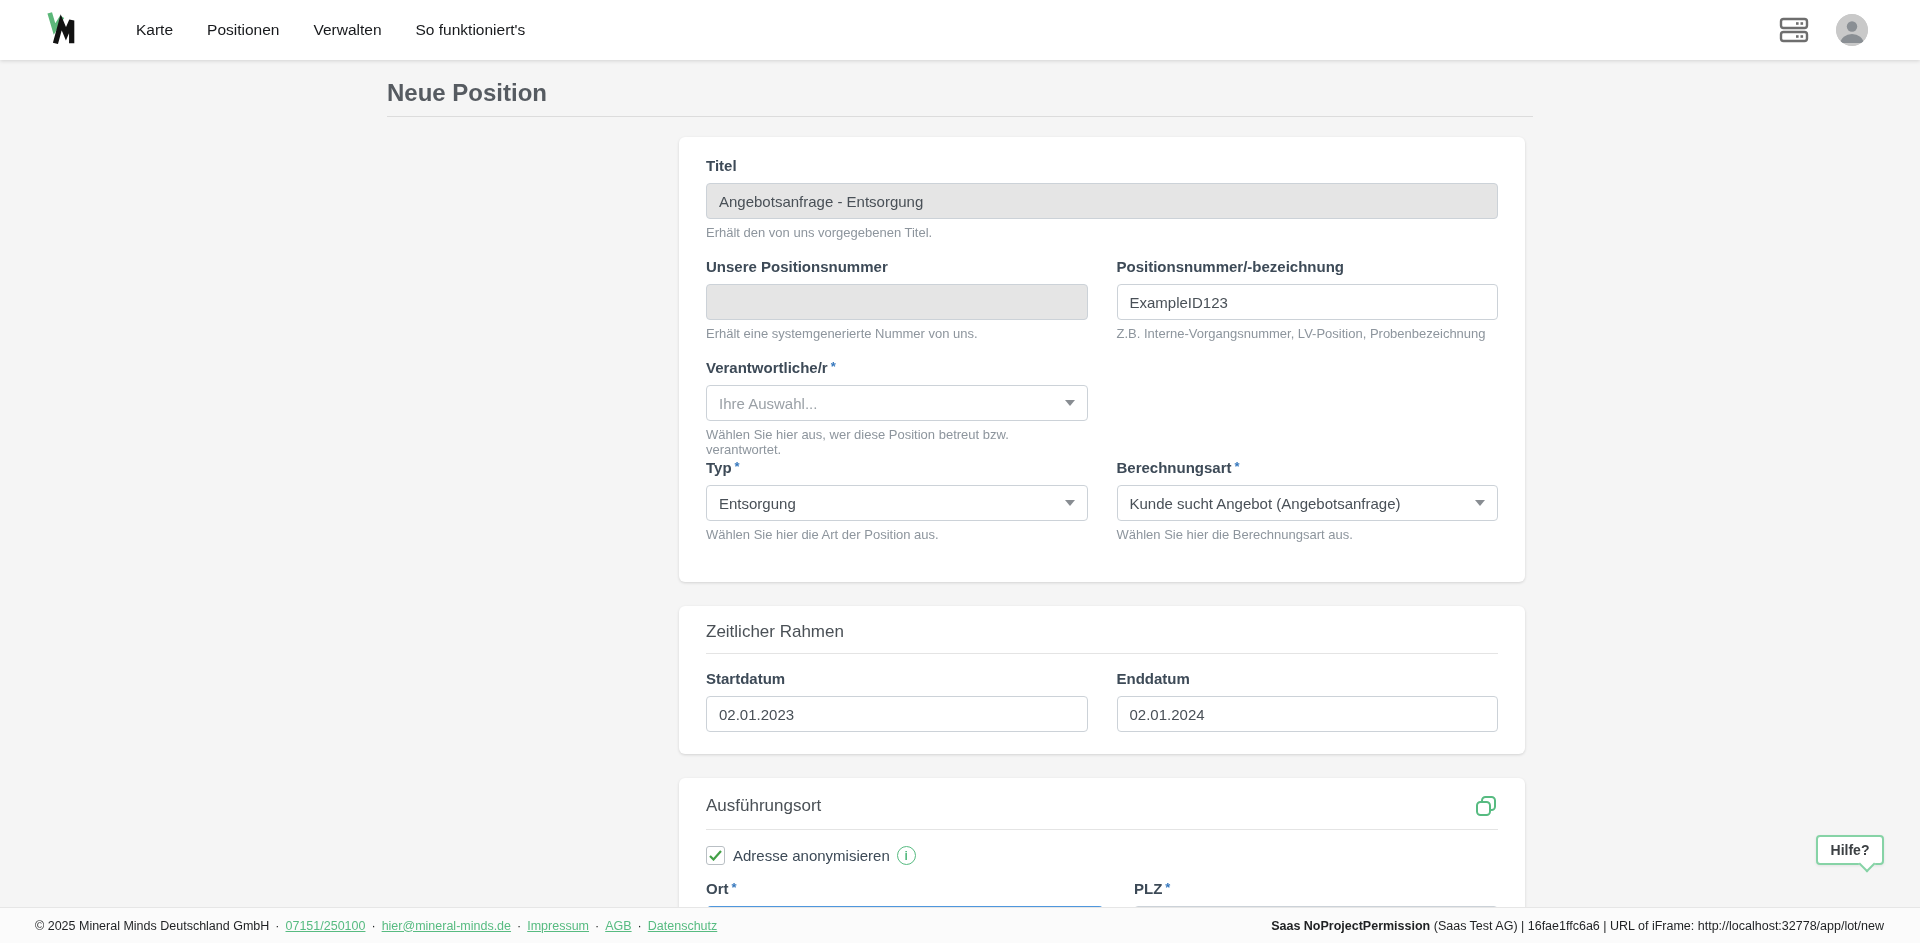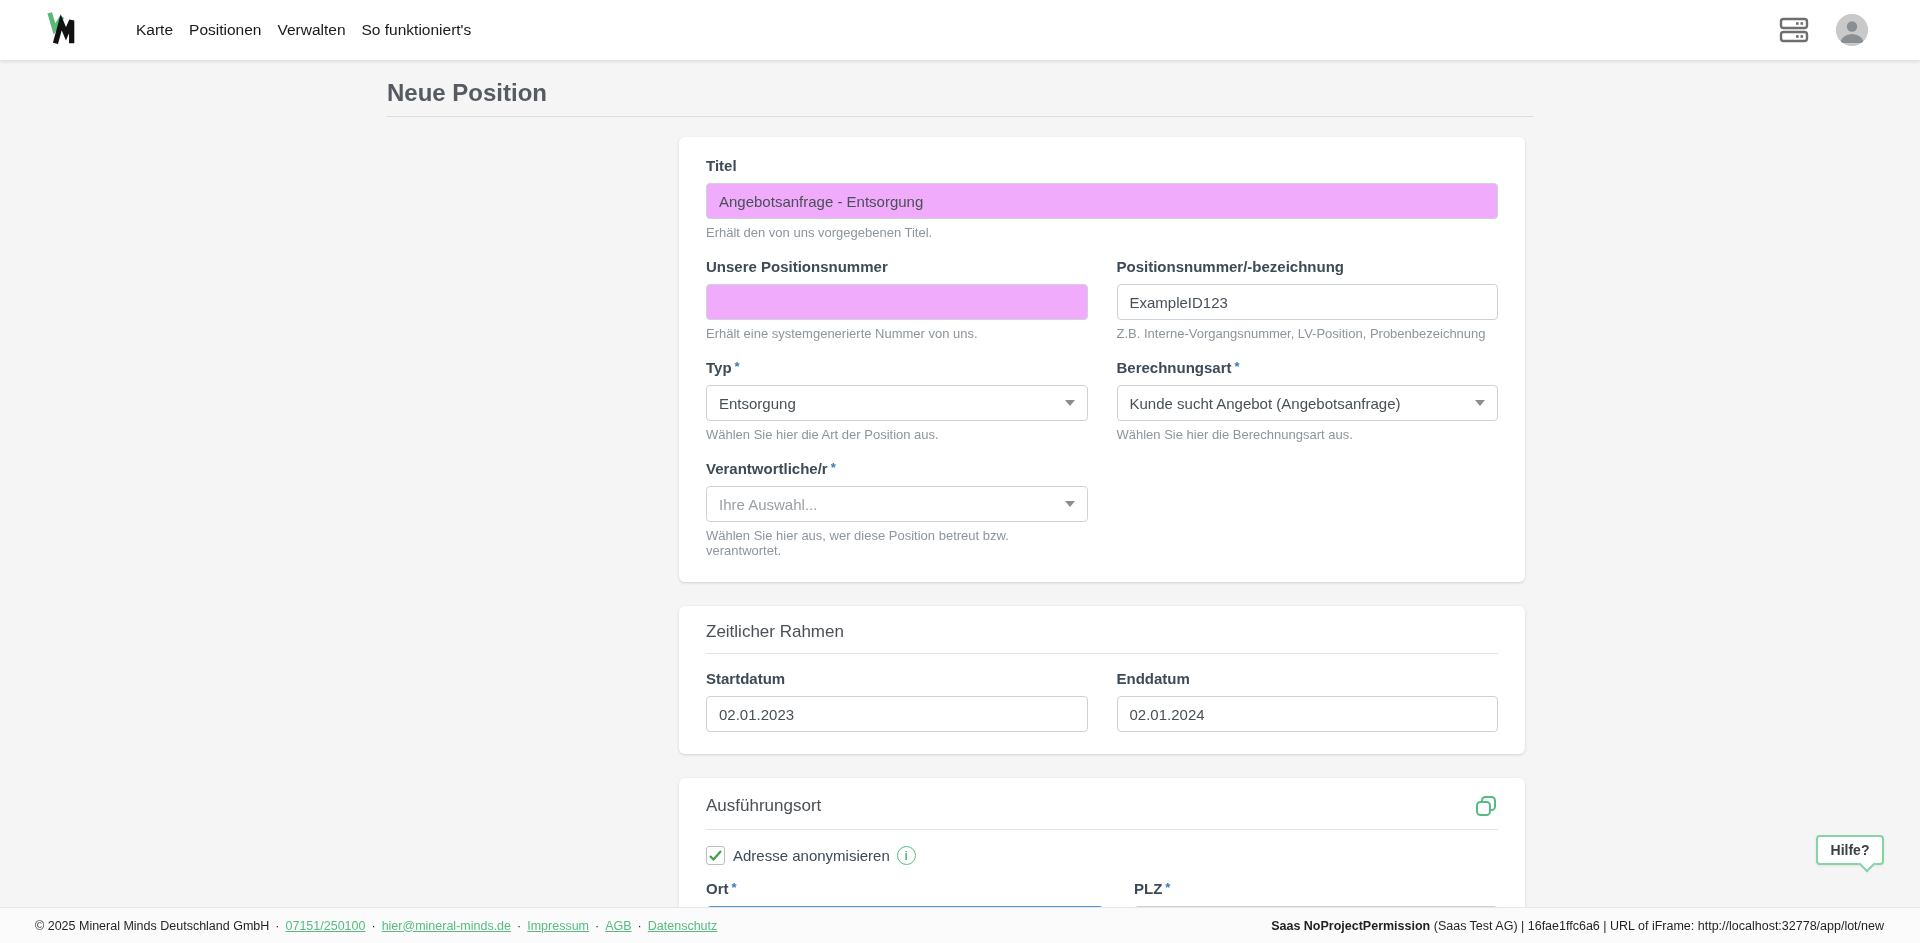--- a/index.html
+++ b/index.html
@@ -17,21 +17,21 @@
     height: 60px;
     background: #ffffff;
     display: flex;
     align-items: center;
     padding: 0 52px 0 44px;
     box-shadow: 0 1px 4px rgba(0,0,0,0.14);
     position: relative;
     z-index: 30;
   }
   .brand { width: 42px; height: 42px; margin-right: 50px; cursor: pointer; display: flex; align-items: center; }
-  .nav-items { display: flex; align-items: flex-end; gap: 16px; }
+  .nav-items { display: flex; align-items: flex-end; gap: 34px; }
   .nav-item {
     font-size: 15.5px;
     font-weight: 500;
     color: #17191c;
     cursor: pointer;
     text-decoration: none;
   }
   .nav-right { margin-left: auto; display: flex; align-items: center; gap: 26px; }
   .icon-btn { cursor: pointer; display: flex; align-items: center; }
   .avatar { width: 32px; height: 32px; border-radius: 50%; overflow: hidden; background: #c9c9c9; }
@@ -88,21 +88,21 @@
     height: 36px;
     border: 1px solid #ccd2d8;
     border-radius: 4px;
     padding: 0 12px;
     font-size: 15px;
     font-family: "Liberation Sans", sans-serif;
     color: #495057;
     background: #fff;
     outline: none;
   }
-  .text-input:disabled, .text-input.disabled { background: #f0abfc; color: #495057; }
+  .text-input:disabled, .text-input.disabled { background: #e5e5e5; color: #495057; }
   .text-input::placeholder { color: #9aa0a6; }
 
   .select-box {
     width: 100%;
     height: 36px;
     border: 1px solid #ccd2d8;
     border-radius: 4px;
     padding: 0 12px;
     font-size: 15px;
     color: #495057;
@@ -277,48 +277,48 @@
             <div class="helper">Erhält eine systemgenerierte Nummer von uns.</div>
           </div>
           <div class="form-group">
             <label class="form-label">Positionsnummer/-bezeichnung</label>
             <input class="text-input" value="ExampleID123" style="">
             <div class="helper">Z.B. Interne-Vorgangsnummer, LV-Position, Probenbezeichnung</div>
           </div>
         </div>
 
         <div class="form-row">
+          <div class="form-group last">
+            <label class="form-label"><span>Verantwortliche/r</span><span class="req">*</span></label>
+            <div class="select-box">
+              <span class="value placeholder">Ihre Auswahl...</span>
+              <span class="caret"></span>
+            </div>
+            <div class="helper">Wählen Sie hier aus, wer diese Position betreut bzw. verantwortet.</div>
+          </div>
+          <div></div>
+        </div>
+
+        <div class="form-row">
           <div class="form-group">
             <label class="form-label"><span>Typ</span><span class="req">*</span></label>
             <div class="select-box">
               <span class="value">Entsorgung</span>
               <span class="caret"></span>
             </div>
             <div class="helper">Wählen Sie hier die Art der Position aus.</div>
           </div>
           <div class="form-group">
             <label class="form-label"><span>Berechnungsart</span><span class="req">*</span></label>
             <div class="select-box">
               <span class="value">Kunde sucht Angebot (Angebotsanfrage)</span>
               <span class="caret"></span>
             </div>
             <div class="helper">Wählen Sie hier die Berechnungsart aus.</div>
           </div>
-        </div>
-
-        <div class="form-row">
-          <div class="form-group last">
-            <label class="form-label"><span>Verantwortliche/r</span><span class="req">*</span></label>
-            <div class="select-box">
-              <span class="value placeholder">Ihre Auswahl...</span>
-              <span class="caret"></span>
-            </div>
-            <div class="helper">Wählen Sie hier aus, wer diese Position betreut bzw. verantwortet.</div>
-          </div>
-          <div></div>
         </div>
       </section>
 
       <section class="card section">
         <div class="section-head">
           <span class="section-title">Zeitlicher Rahmen</span>
         </div>
         <div class="form-row">
           <div class="form-group last">
             <label class="form-label">Startdatum</label>

